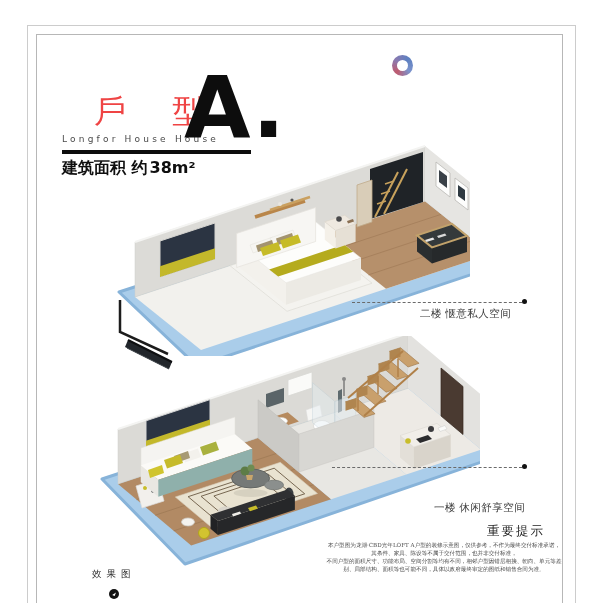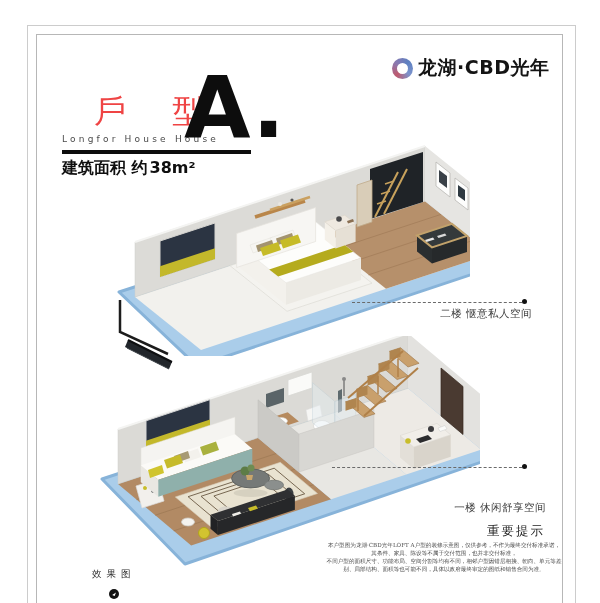--- a/index.html
+++ b/index.html
@@ -32,21 +32,21 @@
   .area-prefix{font-size:16px;font-weight:700;}
   .area-value{font-size:16px;font-weight:700;}
 
   
   .leader{border-top:1px dashed #6a6a6a;height:0;}
   .leader-1{left:352px;top:302px;width:170px;}
   .leader-2{left:332px;top:467px;width:190px;}
   .leader-dot{width:5px;height:5px;border-radius:50%;background:#111;}
   .dot-1{left:522px;top:299px;}
   .dot-2{left:522px;top:464px;}
-  .callout{font-size:10.5px;color:#3a3a3a;letter-spacing:0.5px;text-align:right;width:112px;white-space:nowrap;}
+  .callout{font-size:10.5px;color:#3a3a3a;letter-spacing:0.5px;text-align:left;width:112px;white-space:nowrap;font-family:Liberation Serif, serif;}
   .callout-1{left:420px;top:307px;}
   .callout-2{left:434px;top:473px;margin-top:28px;}
 
   
   .notice-title{left:464px;top:523px;width:104px;text-align:center;
     font-family:"DejaVu Serif","Liberation Serif",serif;
     font-size:12.5px;font-weight:400;letter-spacing:2px;color:#222;}
   .notice-body{left:308px;top:541px;width:272px;text-align:center;
     font-family:"DejaVu Serif","Liberation Serif",serif;
     font-size:5.6px;line-height:8px;color:#4a4a4a;}
@@ -58,21 +58,20 @@
   .plan{pointer-events:none;}
 </style>
 </head>
 <body>
 
 <div class="abs frame-outer"></div>
 <div class="abs frame-inner"></div>
 
 <div class="abs logo">
   <span class="logo-ring"></span>
-  <span class="logo-text">龙湖·CBD光年</span>
 </div>
 
 <div class="abs type-cn">戶 型</div>
 <div class="abs type-en">Longfor House House</div>
 <div class="abs type-letter">A.</div>
 <div class="abs title-rule"></div>
 <div class="abs area-line">
   <span class="area-prefix">建筑面积 约</span>
   <span class="area-value">38m²</span>
 </div>

